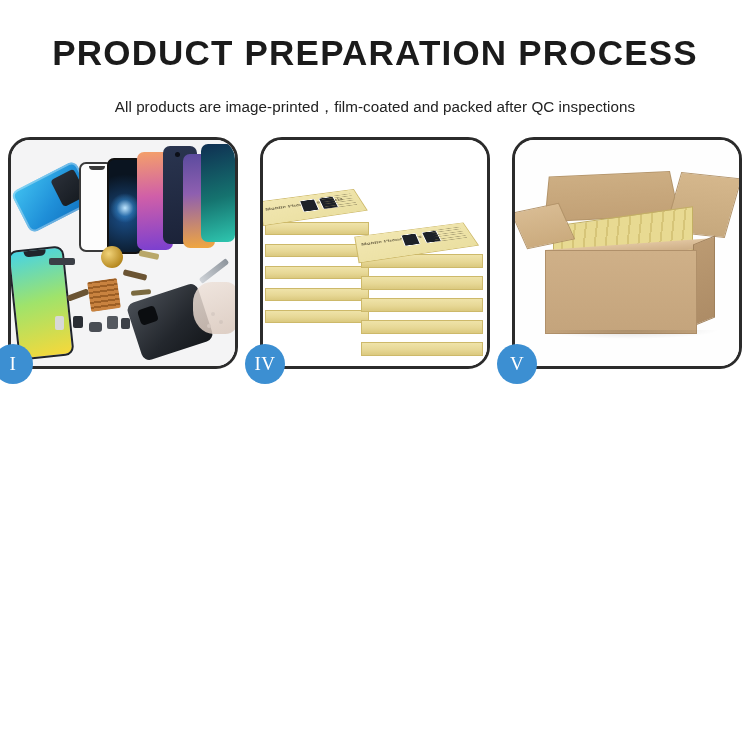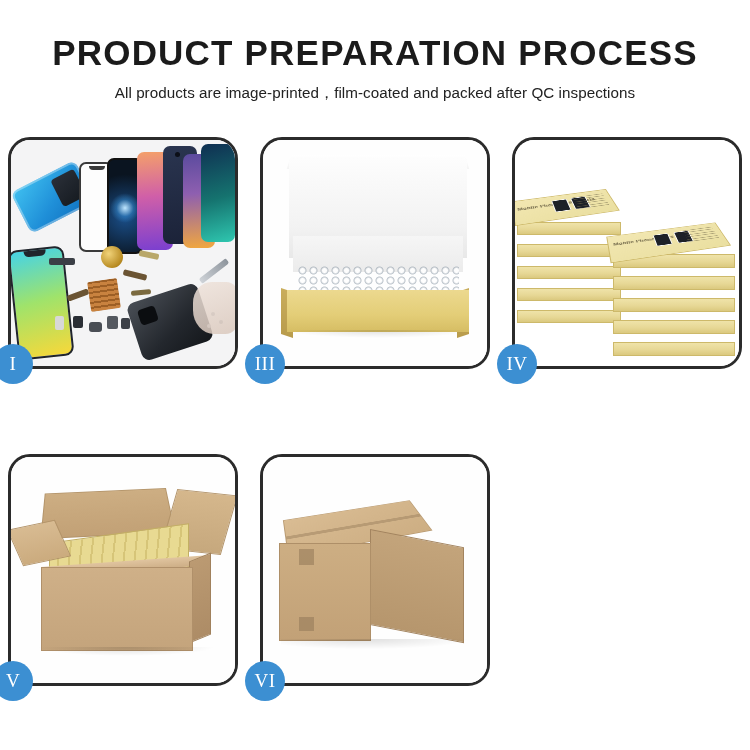--- a/index.html
+++ b/index.html
@@ -20,21 +20,21 @@
   .title {
     margin-top: 33px;
     font-size: 35px;
     font-weight: 700;
     letter-spacing: 1.2px;
     color: #1b1b1b;
     font-family: "Liberation Sans", sans-serif;
     white-space: nowrap;
   }
   .subtitle {
-    margin-top: 10px;
+    margin-top: 24px;
     font-size: 15.2px;
     font-weight: 400;
     color: #222222;
     letter-spacing: 0.05px;
     white-space: nowrap;
   }
 
   
   .grid {
     position: absolute;
@@ -418,34 +418,20 @@
         <div class="part sp6"></div>
         <div class="part sp7"></div>
         <div class="part sp8"></div>
         <div class="hand"></div>
         <div class="tool"></div>
       </div>
       <div class="badge">I</div>
     </div>
 
 
-    <div class="panel">
-      <div class="panel-inner">
-        <div class="p3-bg"></div>
-        <div class="b3-lid-flap"></div>
-        <div class="b3-lid"></div>
-        <div class="b3-foam"></div>
-        <div class="b3-bubbles"></div>
-        <div class="b3-left"></div>
-        <div class="b3-right"></div>
-        <div class="b3-front"></div>
-        <div class="b3-shadow"></div>
-      </div>
-      <div class="badge">III</div>
-    </div>
 
     <div class="panel">
       <div class="panel-inner">
         <div class="p4-bg"></div>
         <div class="stack">
 
           <div class="sbox" style="left:2px; top:64px; width:104px; height:13px;"></div>
           <div class="sbox" style="left:2px; top:86px; width:104px; height:13px;"></div>
           <div class="sbox" style="left:2px; top:108px; width:104px; height:13px;"></div>
           <div class="sbox" style="left:2px; top:130px; width:104px; height:13px;"></div>
@@ -484,27 +470,15 @@
         <div class="c5-contents"></div>
         <div class="c5-flap-left"></div>
         <div class="c5-rim"></div>
         <div class="c5-side"></div>
         <div class="c5-body"></div>
         <div class="c5-shadow"></div>
       </div>
       <div class="badge">V</div>
     </div>
 
-    <div class="panel">
-      <div class="panel-inner">
-        <div class="p6-bg"></div>
-        <div class="c6-top"></div>
-        <div class="c6-right"></div>
-        <div class="c6-front"></div>
-        <div class="c6-tape1"></div>
-        <div class="c6-tape2"></div>
-        <div class="c6-shadow"></div>
-      </div>
-      <div class="badge">VI</div>
-    </div>
 
   </div>
 </div>
 
 </body></html>

